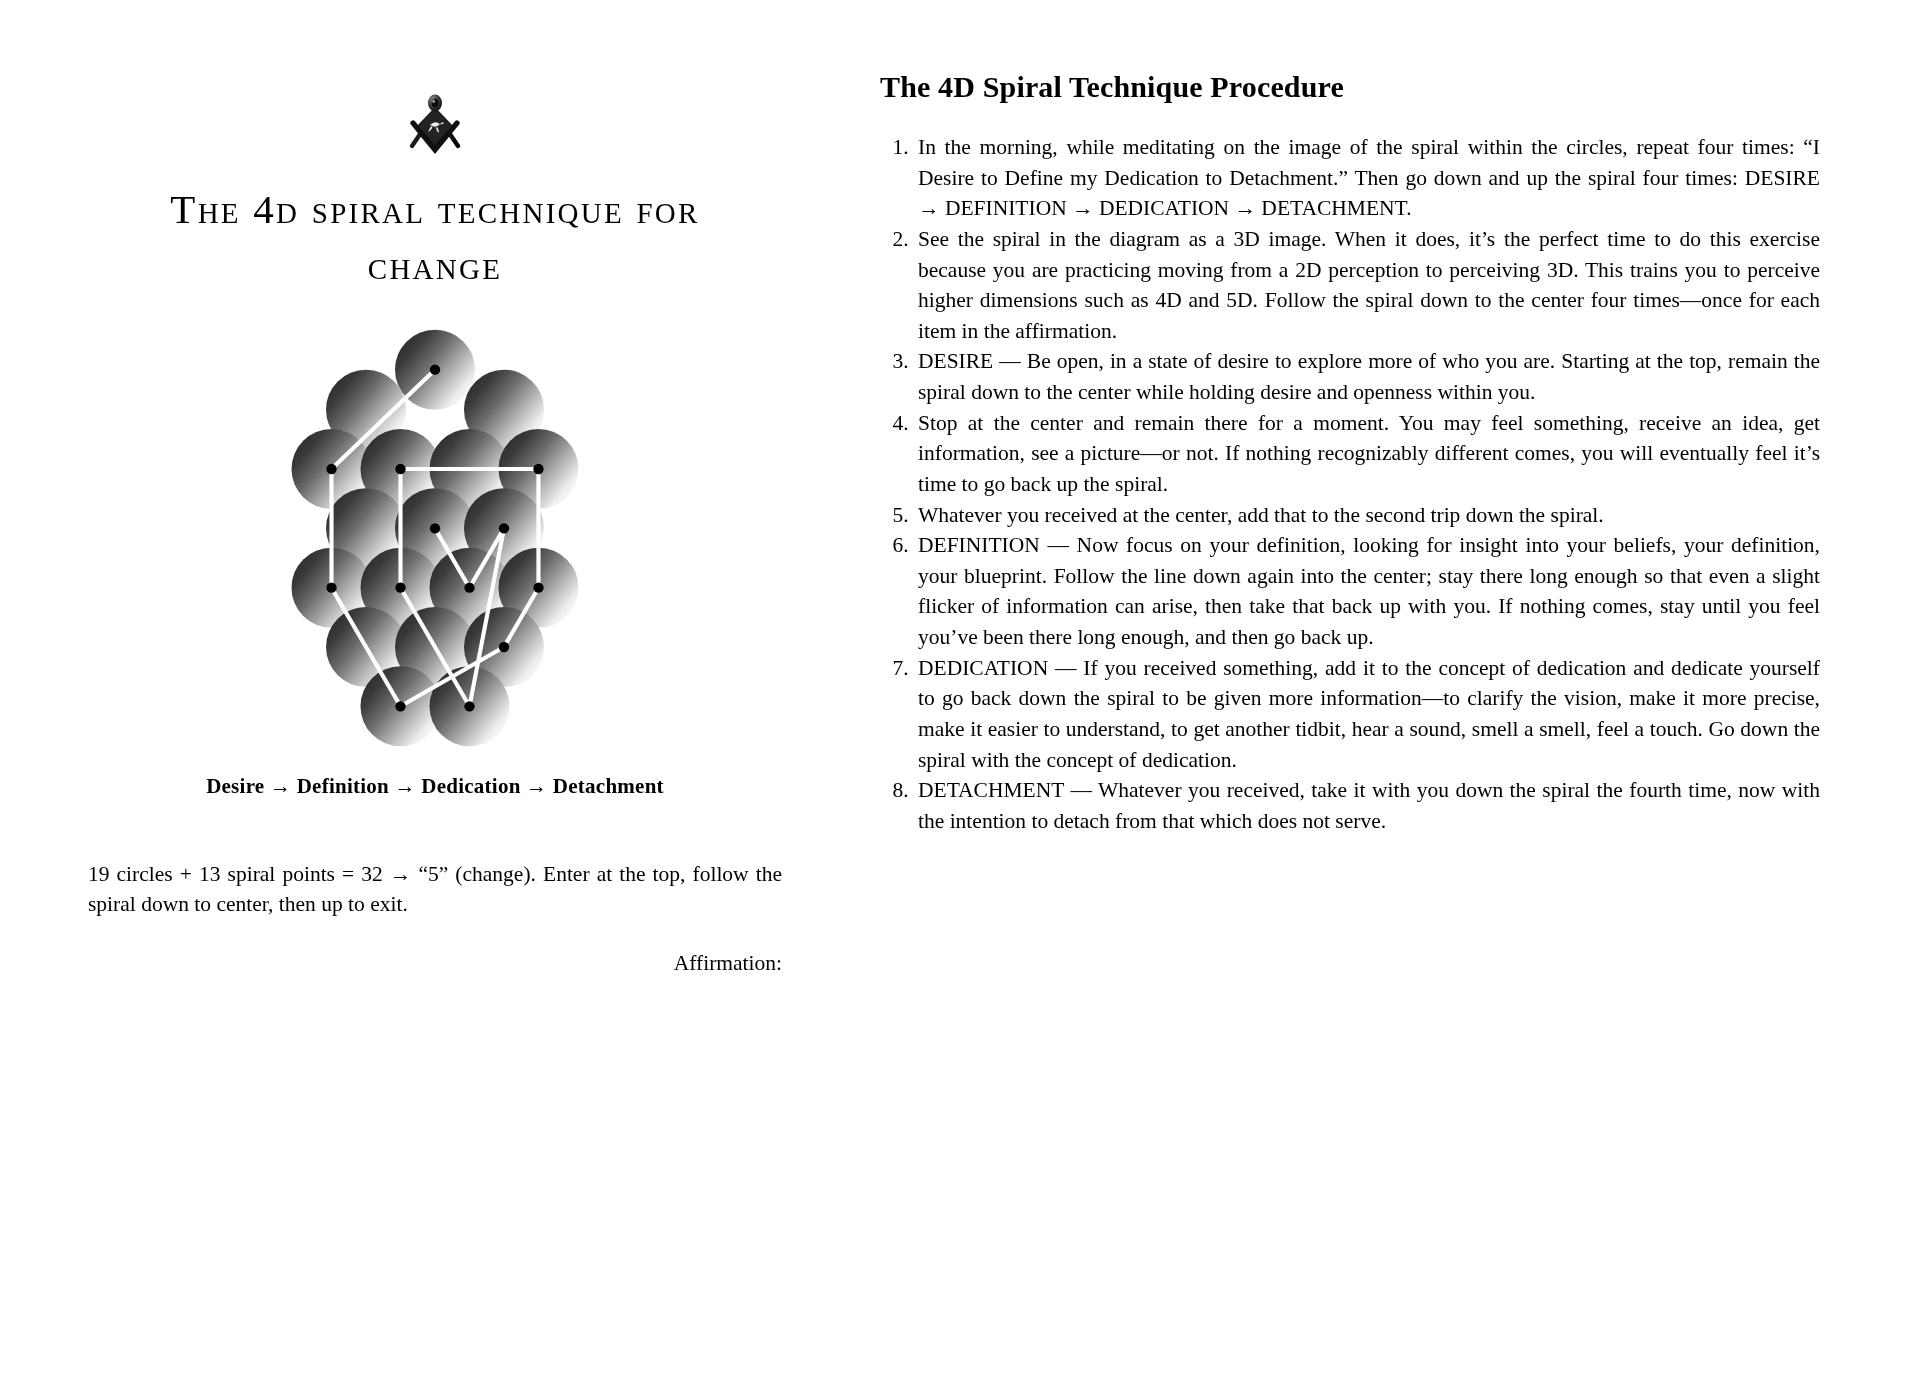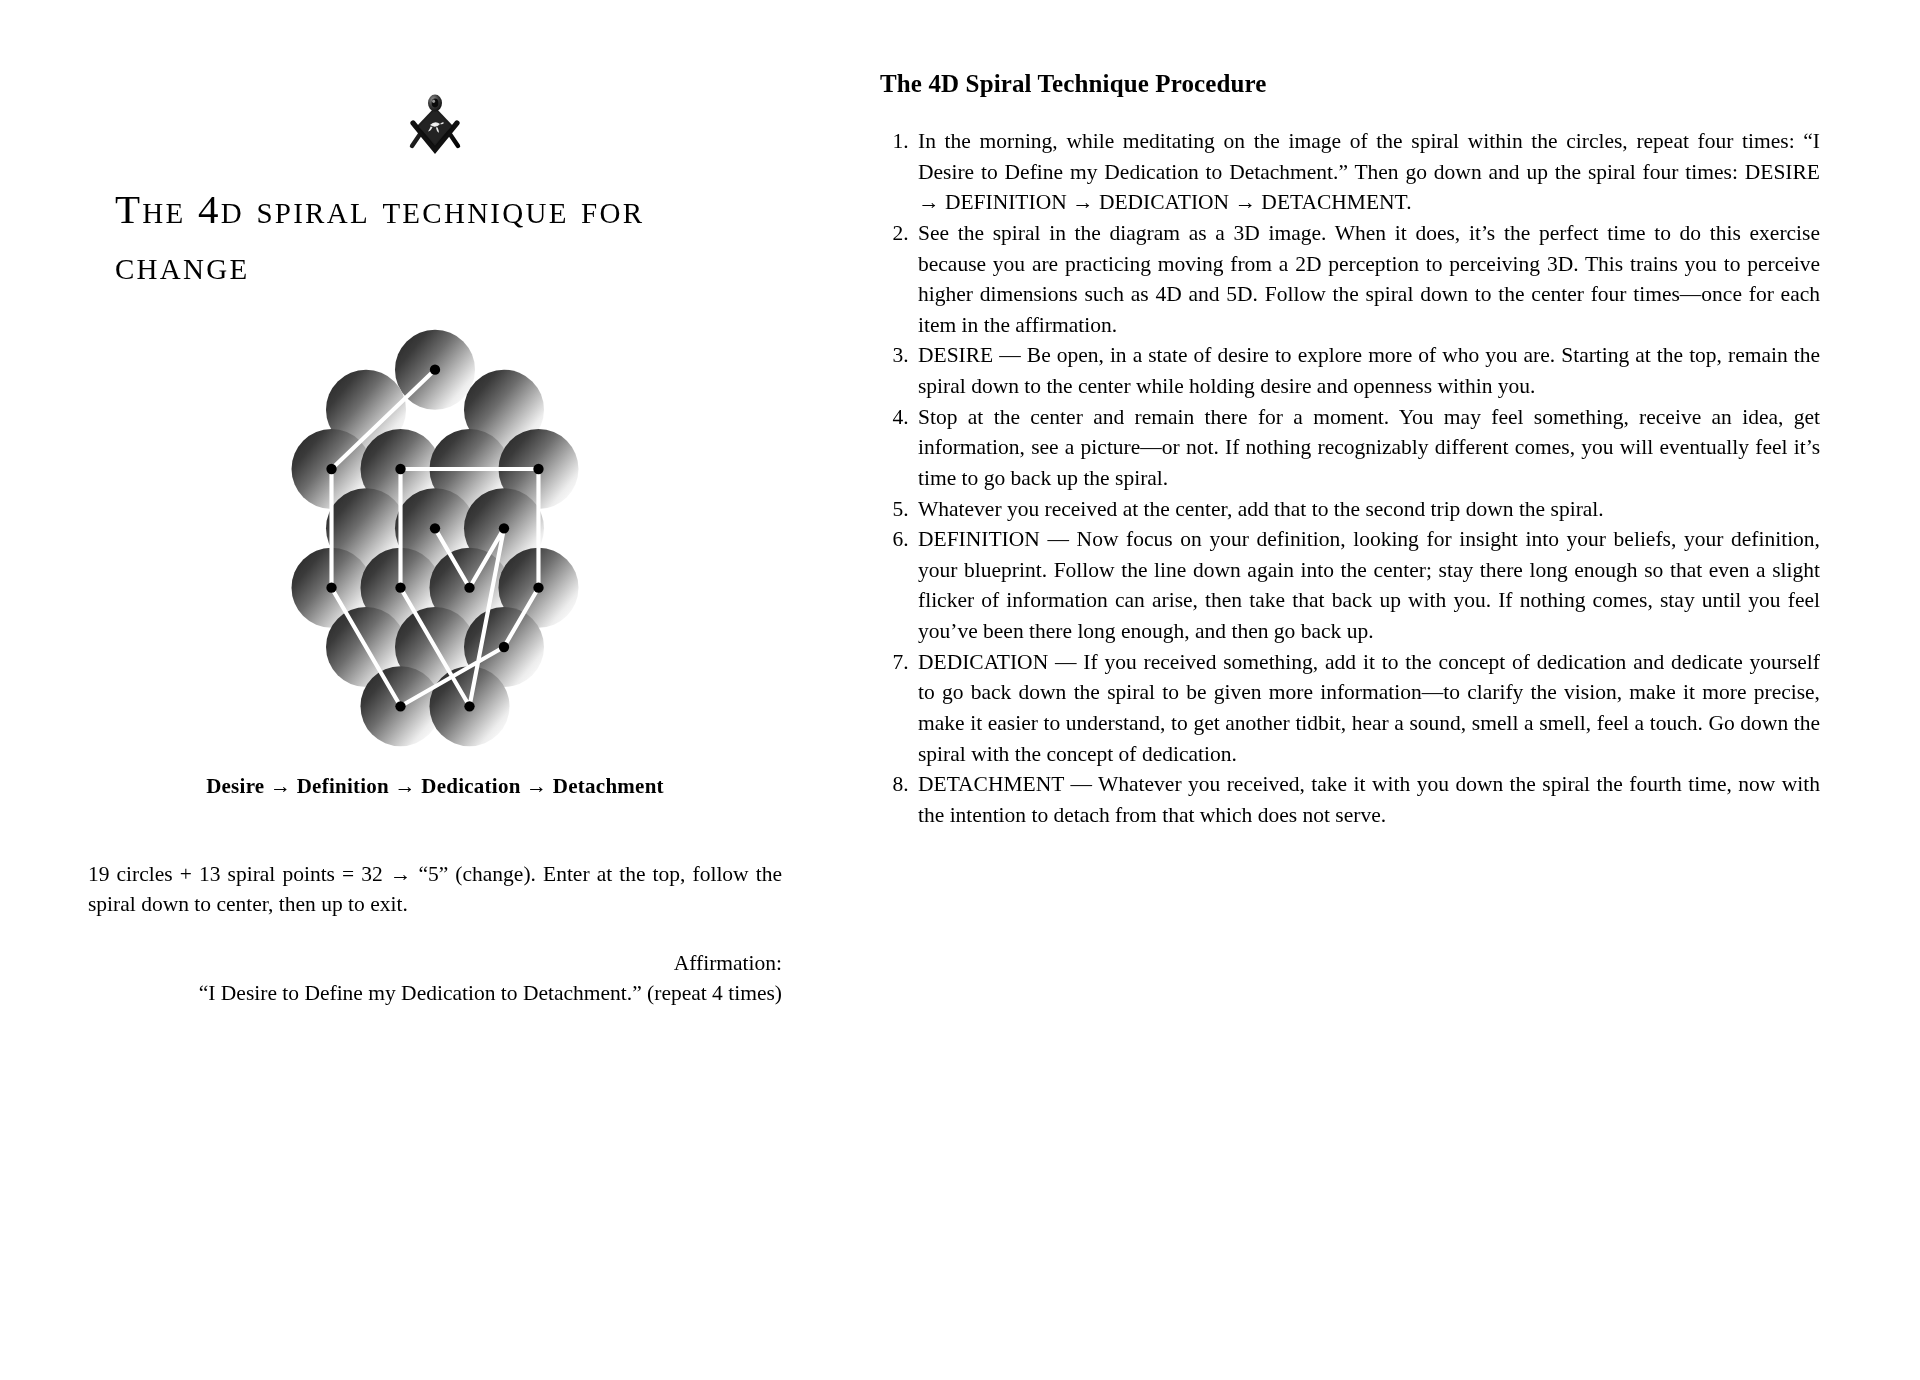--- a/index.html
+++ b/index.html
@@ -39,20 +39,21 @@
     margin-bottom: 16px;
   }
   .title {
     font-family: "Liberation Serif", "DejaVu Serif", serif;
     font-size: 41px;
     line-height: 1.36;
     letter-spacing: 0.055em;
     font-variant: small-caps;
     text-transform: lowercase;
     font-weight: 400;
+    text-align: center;
     margin: 0;
     width: 640px;
   }
   .title::first-letter { text-transform: uppercase; }
 
   .diagram-wrap {
     margin-top: 26px;
     width: 420px;
     height: 436px;
   }
@@ -81,21 +82,21 @@
   .para.tight { margin-bottom: 0; }
   .para.nojustify { text-align: right; }
 
   
   .col-right {
     width: 1060px;
     padding: 70px 100px 0 20px;
     box-sizing: border-box;
   }
   .proc-heading {
-    font-size: 25px;
+    font-size: 30px;
     font-weight: bold;
     margin: 0 0 28px 0;
     letter-spacing: 0.005em;
   }
   ol.proc {
     margin: 0;
     padding: 0 0 0 34px;
     list-style-position: outside;
     font-size: 21.5px;
     line-height: 1.425;
@@ -212,21 +213,20 @@
             <circle cx="210" cy="302" r="7.5" fill="#000000"></circle>
           </g>
       </svg>
     </div>
 
     <div class="caption">Desire → Definition → Dedication → Detachment</div>
 
     <div class="body-block">
       <p class="para">19 circles + 13 spiral points = 32 → “5” (change). Enter at the top, follow the spiral down to center, then up to exit.</p>
       <p class="para tight nojustify">Affirmation:</p>
-      <p class="para nojustify">“I Desire to Define my Dedication to Detachment.” (repeat 4 times)</p>
     </div>
   </div>
 
   <div class="col-right">
     <h2 class="proc-heading">The 4D Spiral Technique Procedure</h2>
     <ol class="proc" id="procedure-list">
         <li>In the morning, while meditating on the image of the spiral within the circles, repeat four times: “I Desire to Define my Dedication to Detachment.” Then go down and up the spiral four times: DESIRE → DEFINITION → DEDICATION → DETACHMENT.</li>
         <li>See the spiral in the diagram as a 3D image. When it does, it’s the perfect time to do this exercise because you are practicing moving from a 2D perception to perceiving 3D. This trains you to perceive higher dimensions such as 4D and 5D. Follow the spiral down to the center four times—once for each item in the affirmation.</li>
         <li>DESIRE — Be open, in a state of desire to explore more of who you are. Starting at the top, remain the spiral down to the center while holding desire and openness within you.</li>
         <li>Stop at the center and remain there for a moment. You may feel something, receive an idea, get information, see a picture—or not. If nothing recognizably different comes, you will eventually feel it’s time to go back up the spiral.</li>

